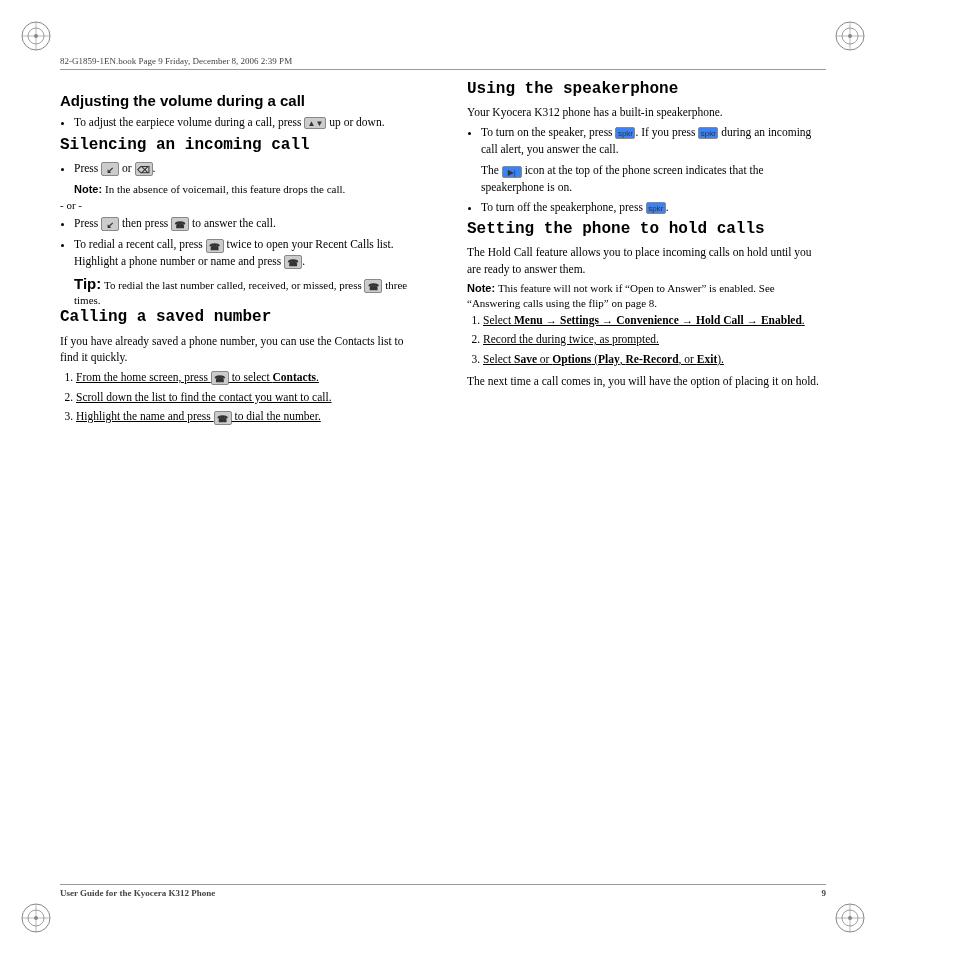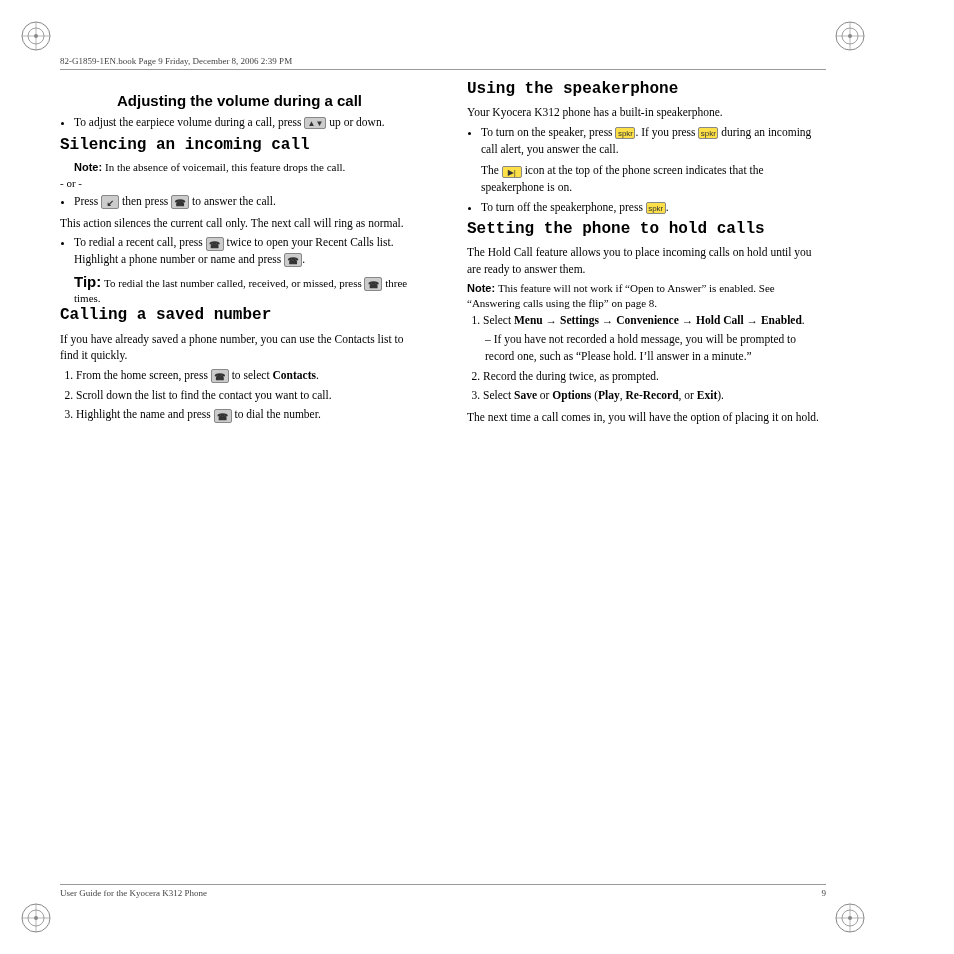--- a/index.html
+++ b/index.html
@@ -52,20 +52,21 @@
       position: absolute;
       bottom: 56px;
       left: 60px;
       right: 60px;
       font-size: 9px;
       color: #444;
       border-top: 1px solid #999;
       padding-top: 3px;
       display: flex;
       justify-content: space-between;
+      font-weight: bold;
     }
 
     
     .content {
       position: absolute;
       top: 80px;
       left: 60px;
       right: 60px;
       bottom: 80px;
       display: flex;
@@ -90,42 +91,41 @@
       line-height: 1.2;
     }
 
     .section-title-medium {
       font-family: 'Arial', sans-serif;
       font-size: 15px;
       font-weight: bold;
       margin-bottom: 4px;
       margin-top: 12px;
       line-height: 1.2;
-      text-align: center;
     }
 
     p, li {
       font-size: 11.5px;
       line-height: 1.45;
       margin-bottom: 3px;
     }
 
     ul {
       list-style: disc;
       padding-left: 14px;
       margin-bottom: 5px;
     }
     ul li { margin-bottom: 3px; }
 
     ol {
       list-style: decimal;
       padding-left: 16px;
       margin-bottom: 5px;
     }
-    ol li { margin-bottom: 3px; }
+    ol li { margin-bottom: 3px; text-decoration: underline; }
 
     .note-label {
       font-weight: bold;
       font-family: 'Arial', sans-serif;
       font-size: 11px;
       text-align: right;
     }
     .note-text {
       font-size: 11px;
       line-height: 1.4;
@@ -175,21 +175,21 @@
       line-height: 12px;
       font-family: Arial, sans-serif;
       border: 1px solid #888;
       color: #333;
     }
 
     .icon-speaker {
       display: inline-block;
       width: 20px;
       height: 12px;
-      background: #fde047;
+      background: #3b82f6;
       border-radius: 2px;
       vertical-align: middle;
       text-align: center;
       font-size: 8px;
       line-height: 12px;
       font-family: Arial, sans-serif;
       border: 1px solid #888;
       color: #333;
     }
   </style>
@@ -250,29 +250,31 @@
 
       <div>
         <div class="section-title-medium">Adjusting the volume during a call</div>
         <ul>
           <li>To adjust the earpiece volume during a call, press <span class="icon-volume">▲▼</span> up or down.</li>
         </ul>
       </div>
 
       <div>
         <div class="section-title-large">Silencing an incoming call</div>
+        <ul>
+          <li>Press <span class="icon-phone">↙</span> or <span class="icon-phone">⌫</span>.</li>
+        </ul>
         <div class="indent">
           <span class="note-label">Note:</span>
           <span class="note-text"> In the absence of voicemail, this feature drops the call.</span>
         </div>
         <div class="dash-separator">- or -</div>
         <ul>
           <li>Press <span class="icon-phone">↙</span> then press <span class="icon-phone">☎</span> to answer the call.</li>
         </ul>
-        <p>This action silences the current call only. The next call will ring as normal.</p>
       </div>
 
       <div>
         <ul>
           <li>To redial a recent call, press <span class="icon-phone">☎</span> twice to open your Recent Calls list. Highlight a phone number or name and press <span class="icon-phone">☎</span>.</li>
         </ul>
         <div class="indent">
           <span class="tip-label">Tip:</span>
           <span class="note-text"> To redial the last number called, received, or missed, press <span class="icon-phone">☎</span> three times.</span>
         </div>
@@ -308,21 +310,20 @@
 
       <div>
         <div class="section-title-large">Setting the phone to hold calls</div>
         <p>The Hold Call feature allows you to place incoming calls on hold until you are ready to answer them.</p>
         <div>
           <span class="note-label">Note:</span>
           <span class="note-text"> This feature will not work if “Open to Answer” is enabled. See “Answering calls using the flip” on page 8.</span>
         </div>
         <ol>
           <li>Select <strong>Menu → Settings → Convenience → Hold Call → Enabled</strong>.
-            <div style="margin-top:3px; margin-left:2px;">– If you have not recorded a hold message, you will be prompted to record one, such as “Please hold. I’ll answer in a minute.”</div>
           </li>
           <li>Record the during twice, as prompted.</li>
           <li>Select <strong>Save</strong> or <strong>Options</strong> (<strong>Play</strong>, <strong>Re-Record</strong>, or <strong>Exit</strong>).</li>
         </ol>
         <p>The next time a call comes in, you will have the option of placing it on hold.</p>
       </div>
 
     </div>
 
   </div>

